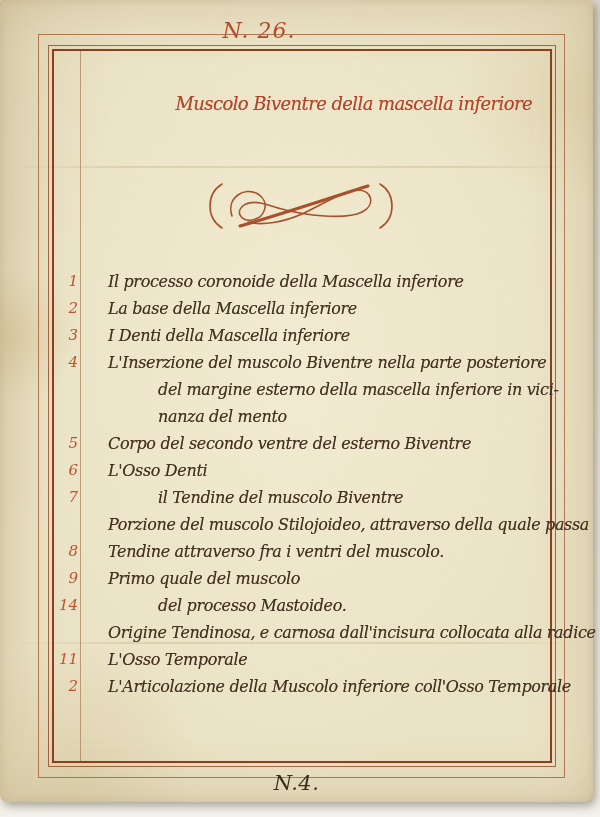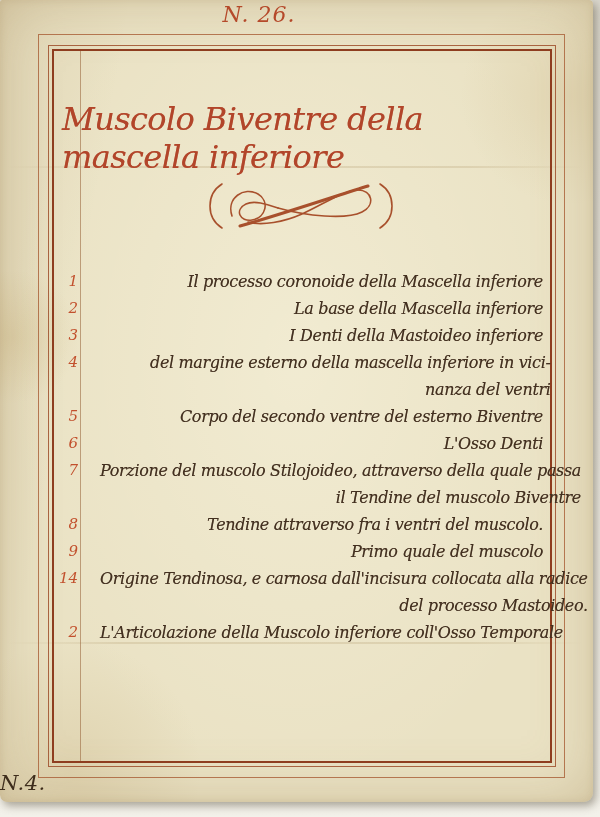--- a/index.html
+++ b/index.html
@@ -28,34 +28,34 @@
   
   .frame-outer{position:absolute;top:34px;left:38px;right:28px;bottom:24px;
     border:1px solid rgba(168,92,52,.80);}
   .frame-mid{position:absolute;top:45px;left:48px;right:37px;bottom:35px;
     border:1px solid rgba(158,78,42,.85);}
   .frame-inner{position:absolute;top:49px;left:52px;right:41px;bottom:39px;
     border:2px solid #8e3d1f;}
   .margin-rule{position:absolute;top:51px;bottom:41px;left:80px;width:1px;
     background:rgba(150,96,54,.55);}
   
-  .header-no{position:absolute;top:2px;left:0;width:518px;text-align:center;
+  .header-no{position:absolute;top:18px;left:0;width:518px;text-align:center;
     font-style:italic;font-size:22px;color:#b5492a;letter-spacing:1px;}
-  .title{position:absolute;top:100px;left:62px;width:470px;text-align:left;
-    font-style:italic;font-size:32px;letter-spacing:-0.6px;color:#b2452a;
+  .title{position:absolute;top:93px;left:62px;width:470px;text-align:right;
+    font-style:italic;font-size:18px;letter-spacing:-0.6px;color:#b2452a;
     text-shadow:0 0 .5px rgba(178,69,42,.6);}
   .ornament{position:absolute;top:176px;left:196px;width:210px;height:60px;}
-  .footer-no{position:absolute;top:771px;left:0;width:593px;text-align:left;
+  .footer-no{position:absolute;top:771px;left:0;width:593px;text-align:center;
     font-style:italic;font-size:21px;color:#3e2d1c;letter-spacing:.5px;}
   
   .legend{position:absolute;top:268px;left:56px;right:50px;}
   .item{display:flex;align-items:flex-start;}
   .item .num{flex:0 0 22px;text-align:right;padding-right:4px;
     font-style:italic;font-size:15px;line-height:27px;color:#c2502d;}
-  .item .lines{flex:1;margin-left:18px;text-align:right;}
+  .item .lines{flex:1;margin-left:26px;}
   .line{font-style:italic;font-size:16px;line-height:27px;letter-spacing:-0.35px;
     color:#433020;white-space:nowrap;text-shadow:0 0 .4px rgba(67,48,32,.55);}
   .line.cont{padding-left:50px;}
 </style>
 </head>
 <body>
 
 <div class="paper">
   <div class="crease-h" style="top:166px"></div>
   <div class="crease-h" style="top:642px"></div>
@@ -90,76 +90,83 @@
   <div class="item">
     <div class="num">2</div>
     <div class="lines">
           <div class="line">La base della Mascella inferiore</div>
         </div>
   </div>
 
   <div class="item">
     <div class="num">3</div>
     <div class="lines">
-          <div class="line">I Denti della Mastoideo inferiore</div>
+          <div class="line">I Denti della Mascella inferiore</div>
         </div>
   </div>
 
   <div class="item">
     <div class="num">4</div>
     <div class="lines">
+          <div class="line">L'Inserzione del muscolo Biventre nella parte posteriore</div>
           <div class="line cont">del margine esterno della mascella inferiore in vici-</div>
-          <div class="line cont">nanza del ventri</div>
+          <div class="line cont">nanza del mento</div>
         </div>
   </div>
 
   <div class="item">
     <div class="num">5</div>
     <div class="lines">
           <div class="line">Corpo del secondo ventre del esterno Biventre</div>
         </div>
   </div>
 
   <div class="item">
     <div class="num">6</div>
     <div class="lines">
           <div class="line">L'Osso Denti</div>
         </div>
   </div>
 
   <div class="item">
     <div class="num">7</div>
     <div class="lines">
+          <div class="line cont">il Tendine del muscolo Biventre</div>
           <div class="line">Porzione del muscolo Stilojoideo, attraverso della quale passa</div>
-          <div class="line cont">il Tendine del muscolo Biventre</div>
         </div>
   </div>
 
   <div class="item">
     <div class="num">8</div>
     <div class="lines">
           <div class="line">Tendine attraverso fra i ventri del muscolo.</div>
         </div>
   </div>
 
   <div class="item">
     <div class="num">9</div>
     <div class="lines">
           <div class="line">Primo quale del muscolo</div>
         </div>
   </div>
 
   <div class="item">
     <div class="num">14</div>
     <div class="lines">
+          <div class="line cont">del processo Mastoideo.</div>
           <div class="line">Origine Tendinosa, e carnosa dall'incisura collocata alla radice</div>
-          <div class="line cont">del processo Mastoideo.</div>
         </div>
   </div>
 
+  <div class="item">
+    <div class="num">11</div>
+    <div class="lines">
+          <div class="line">L'Osso Temporale</div>
+        </div>
+  </div>
 
   <div class="item">
     <div class="num">2</div>
     <div class="lines">
           <div class="line">L'Articolazione della Muscolo inferiore coll'Osso Temporale</div>
         </div>
   </div>
 </div>
 
   <div class="footer-no">N.4.</div>

